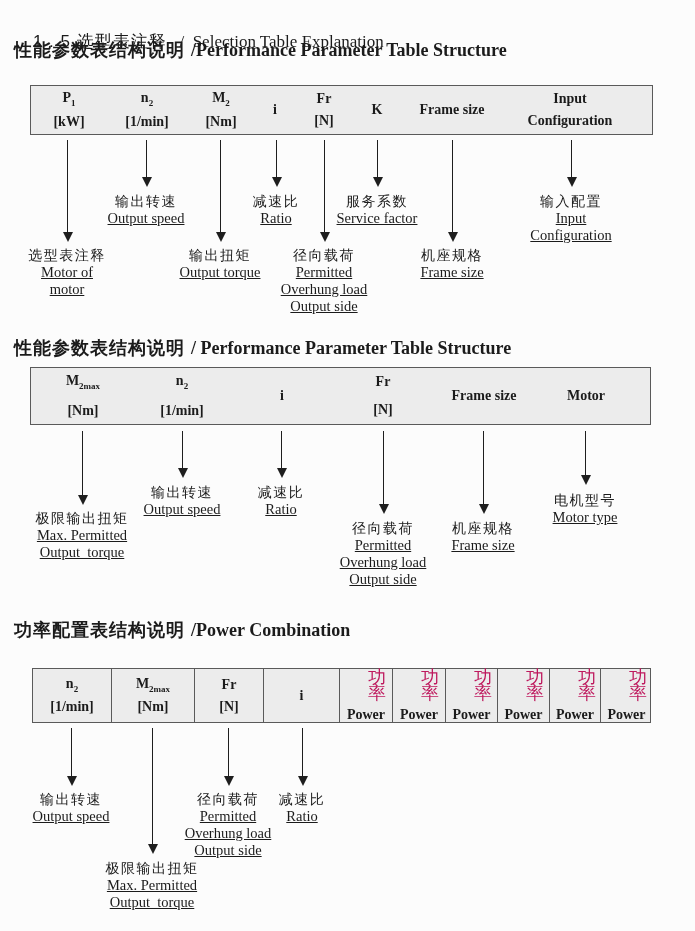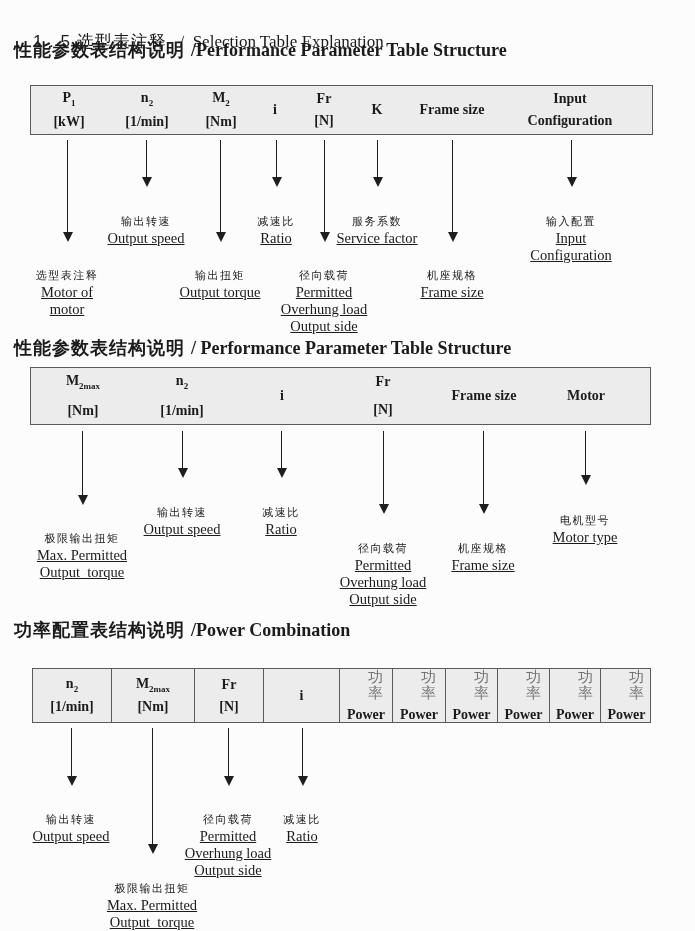--- a/index.html
+++ b/index.html
@@ -13,26 +13,26 @@
   .hen{font-family:"Liberation Serif",serif;}
   .tbox{position:absolute;background:#ececec;border:1px solid #5a5a5a;box-sizing:border-box;}
   .col{position:absolute;top:0;height:100%;display:flex;flex-direction:column;align-items:center;
        justify-content:center;transform:translateX(-50%);}
   .cell{position:absolute;top:0;height:100%;display:flex;flex-direction:column;align-items:center;
         justify-content:center;box-sizing:border-box;}
   .cell + .cell{border-left:1px solid #5a5a5a;}
   .sym{font-family:"Liberation Serif",serif;font-weight:bold;font-size:14px;line-height:16px;white-space:pre;}
   .sym sub{font-size:9px;line-height:9px;}
   .gap1{margin-top:6px;} .gap2{margin-top:12px;} .gap3{margin-top:6px;}
-  .cnhead{font-size:15px;line-height:16px;color:#737373;letter-spacing:1px;margin-left:28px;}
+  .cnhead{font-size:18px;line-height:16px;color:#be185d;letter-spacing:1px;margin-left:28px;}
   .aline{position:absolute;width:1px;background:#1e1e1e;}
   .ahead{position:absolute;width:0;height:0;border-left:5px solid transparent;
          border-right:5px solid transparent;border-top:10px solid #1e1e1e;transform:translateX(-50%);}
   .callout{position:absolute;transform:translateX(-50%);text-align:center;}
-  .cl-zh{font-size:11px;line-height:17px;letter-spacing:1.5px;white-space:pre;margin-top:20px;}
+  .cl-zh{font-size:14px;line-height:17px;letter-spacing:1.5px;white-space:pre;}
   .cl-en{font-family:"Liberation Serif",serif;font-size:14.5px;line-height:17px;white-space:pre;text-decoration:underline;}
 </style>
 </head>
 <body>
 
 <div id="page">
   <div class="title">
     <span class="tzh">1 . 5 选型表注释 </span><span class="ten">/  Selection Table Explanation</span>
   </div>
   <div id="diagram">

